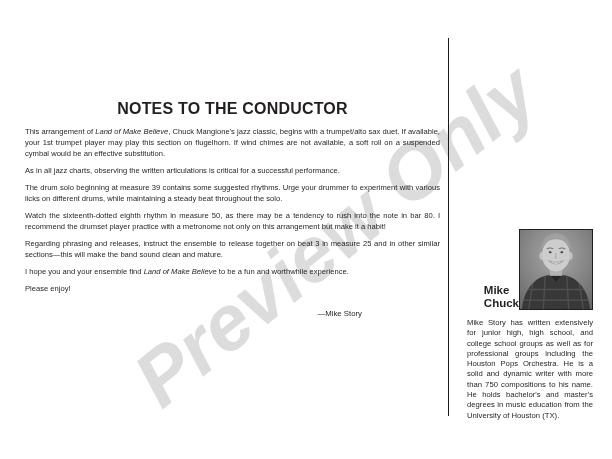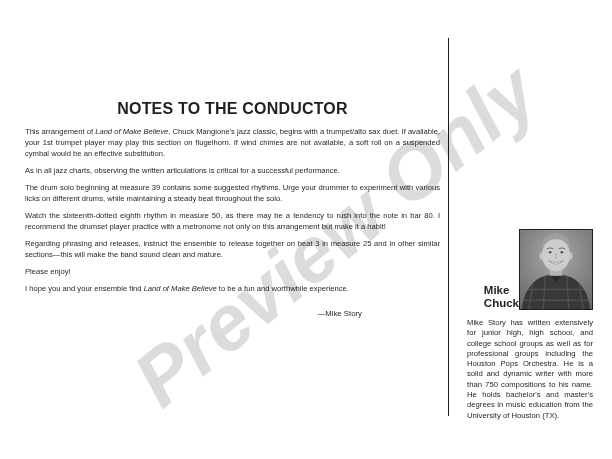--- a/index.html
+++ b/index.html
@@ -59,23 +59,23 @@
     <p class="para"><span class="seg">As in all jazz charts, observing the written articulations is critical for a successful performance.</span><em></em><span class="seg"></span></p>
 
     <p class="para"><span class="seg">The drum solo beginning at measure 39 contains some suggested rhythms. Urge your drummer to experiment with various licks on different drums, while maintaining a steady beat throughout the solo.</span><em></em><span class="seg"></span></p>
 
     <p class="para"><span class="seg">Watch the sixteenth-dotted eighth rhythm in measure 50, as there may be a tendency to rush into the note in bar 80. I recommend the drumset player practice with a metronome not only on this arrangement but make it a habit!</span><em></em><span class="seg"></span></p>
 
 
 
     <p class="para"><span class="seg">Regarding phrasing and releases, instruct the ensemble to release together on beat 3 in measure 25 and in other similar sections—this will make the band sound clean and mature.</span><em></em><span class="seg"></span></p>
 
+    <p class="para"><span class="seg">I hope you and your ensemble find </span><em>Land of Make Believe</em><span class="seg"> to be a fun and worthwhile experience.</span></p>
+
     <p class="para"><span class="seg">Please enjoy!</span><em></em><span class="seg"></span></p>
-
-    <p class="para"><span class="seg">I hope you and your ensemble find </span><em>Land of Make Believe</em><span class="seg"> to be a fun and worthwhile experience.</span></p>
 
     <div class="signature">—Mike Story</div>
   </div>
 
   <div class="divider"></div>
 
   <div class="sidebar">
     <div class="author-row">
       <div class="author-name">
         <span class="name-line">Mike</span>

